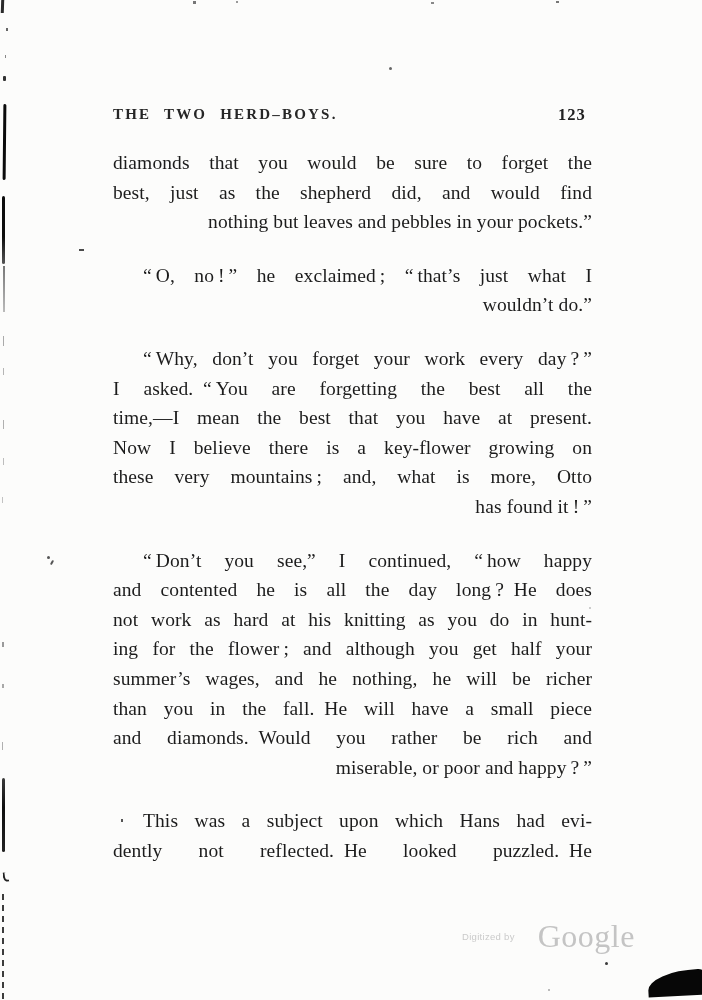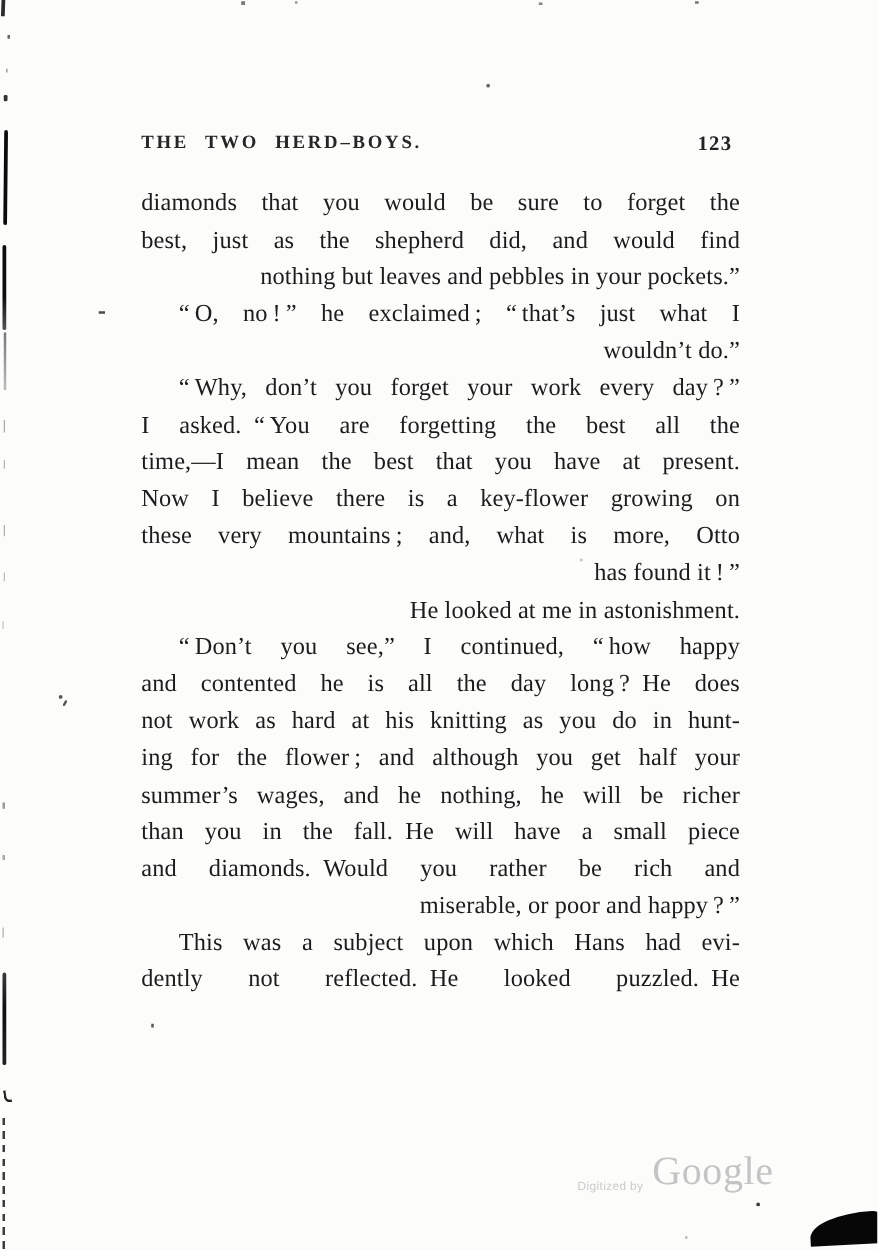--- a/index.html
+++ b/index.html
@@ -41,25 +41,25 @@
     letter-spacing:0.1px;
     white-space:nowrap;
     text-align:right;
   }
   .line.just{
     white-space:normal;
     text-align:justify;
     text-align-last:justify;
     text-justify:inter-word;
   }
-  .line.indent{text-indent:30px;}
+  .line.indent{text-indent:30px;margin-top:24px;}
   
   .watermark{
     position:absolute;left:462px;top:918px;
-    display:flex;align-items:flex-end;gap:7px;
+    display:flex;align-items:center;gap:23px;
     color:var(--wm);
     user-select:none;
   }
   .wm-prefix{
     font-family:"Liberation Sans","DejaVu Sans",sans-serif;
     font-size:9.5px;letter-spacing:0.3px;color:#cacaca;
   }
   .wm-brand{
     font-family:"Liberation Serif","DejaVu Serif",serif;
     font-size:32px;letter-spacing:0.5px;color:#c4c4c4;
@@ -118,21 +118,20 @@
       <div class="line just">best, just as the shepherd did, and would find</div>
       <div class="line">nothing but leaves and pebbles in your pockets.”</div>
       <div class="line indent just">“ O, no ! ” he exclaimed ; “ that’s just what I</div>
       <div class="line">wouldn’t do.”</div>
       <div class="line indent just">“ Why, don’t you forget your work every day ? ”</div>
       <div class="line just">I asked. “ You are forgetting the best all the</div>
       <div class="line just">time,—I mean the best that you have at present.</div>
       <div class="line just">Now I believe there is a key-flower growing on</div>
       <div class="line just">these very mountains ; and, what is more, Otto</div>
       <div class="line">has found it ! ”</div>
-      <div class="line indent">He looked at me in astonishment.</div>
       <div class="line indent just">“ Don’t you see,” I continued, “ how happy</div>
       <div class="line just">and contented he is all the day long ? He does</div>
       <div class="line just">not work as hard at his knitting as you do in hunt-</div>
       <div class="line just">ing for the flower ; and although you get half your</div>
       <div class="line just">summer’s wages, and he nothing, he will be richer</div>
       <div class="line just">than you in the fall. He will have a small piece</div>
       <div class="line just">and diamonds. Would you rather be rich and</div>
       <div class="line">miserable, or poor and happy ? ”</div>
       <div class="line indent just">This was a subject upon which Hans had evi-</div>
       <div class="line just">dently not reflected. He looked puzzled. He</div>

